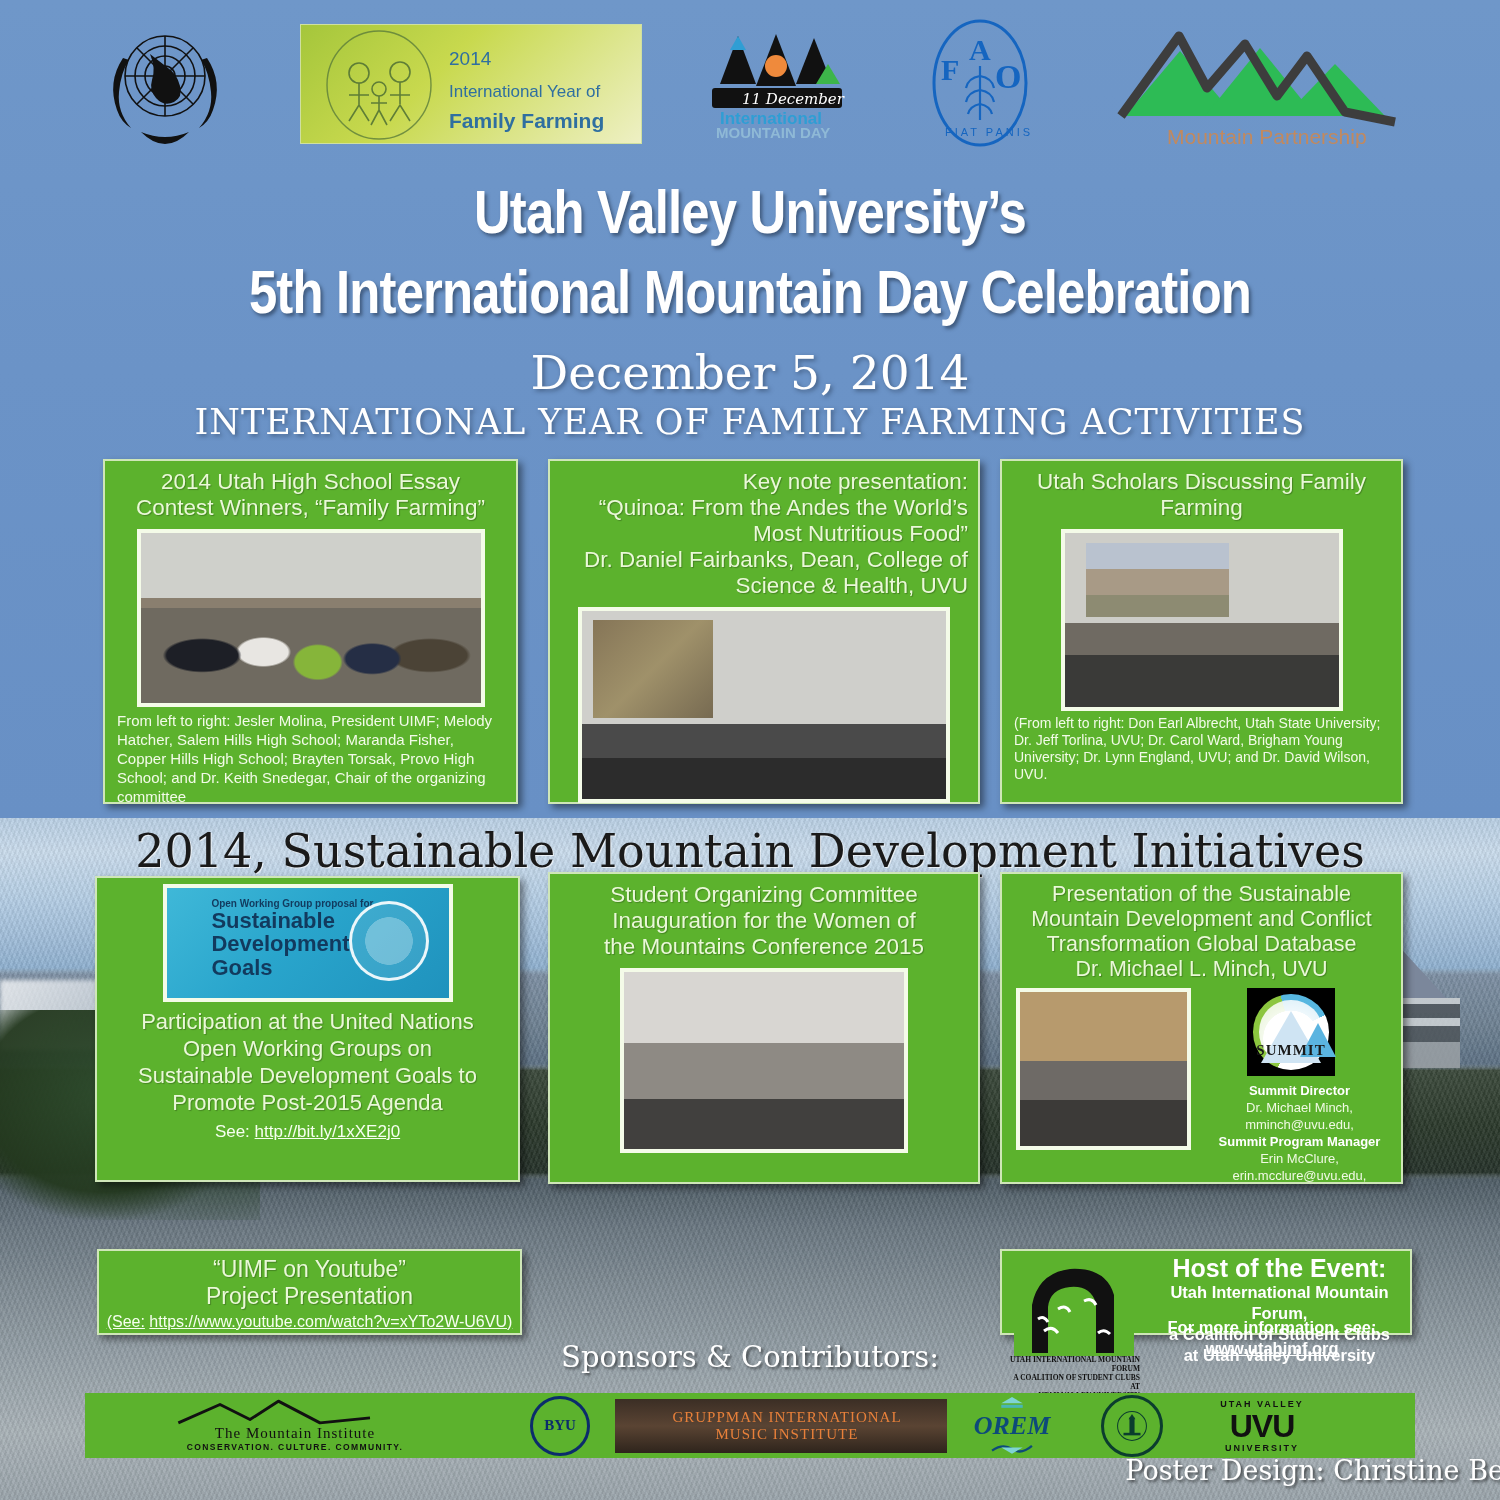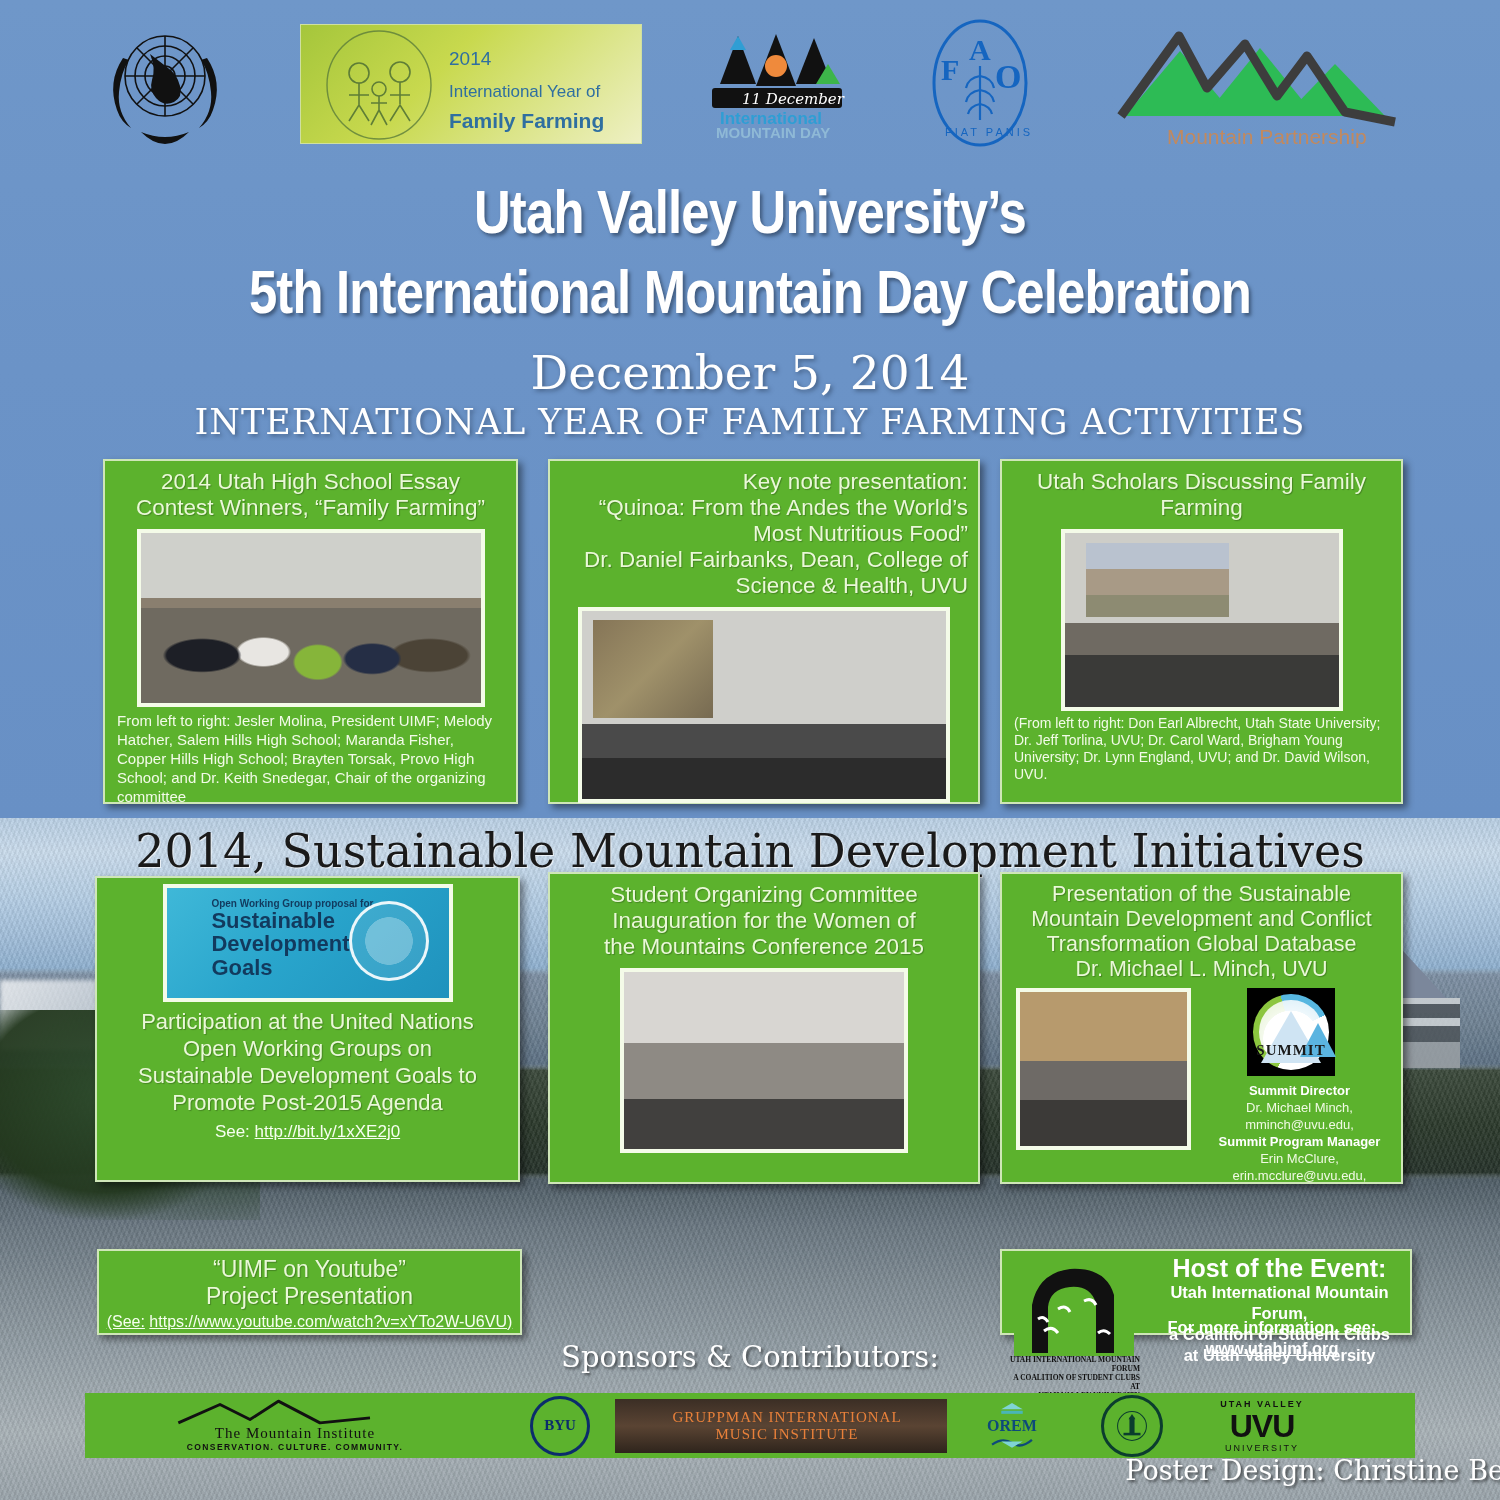--- a/index.html
+++ b/index.html
@@ -215,28 +215,28 @@
   .tmi-sub{font-family:"Liberation Sans",sans-serif;font-size:8.5px;letter-spacing:1.4px;color:#111;font-weight:bold;}
   .byu{width:110px;}
   .byu-seal{width:54px;height:54px;border-radius:50%;border:3px solid #0b2c6b;
     background:#5cb22d;display:flex;align-items:center;justify-content:center;
     font-weight:bold;color:#0b2c6b;font-size:15px;font-family:"Liberation Serif",serif;}
   .gruppman{width:320px;height:54px;background:linear-gradient(180deg,#3b2e25,#5a4433 50%,#2e241c);
     display:flex;flex-direction:column;align-items:center;justify-content:center;padding-left:12px;}
   .gr-l1{font-family:"Liberation Serif",serif;font-size:15px;color:#e8803a;letter-spacing:1px;}
   .gr-l2{font-family:"Liberation Serif",serif;font-size:15px;color:#e8803a;letter-spacing:1px;}
   .orem{width:130px;flex-direction:column;}
-  .orem-word{font-family:"Liberation Serif",serif;font-weight:bold;font-size:16px;color:#0d4a7a;}
+  .orem-word{font-family:"Liberation Serif",serif;font-style:italic;font-weight:bold;font-size:26px;color:#0d4a7a;}
   .usu{width:110px;}
   .usu-seal{width:56px;height:56px;border-radius:50%;border:3px solid #0b3d2e;
     background:#5cb22d;display:flex;align-items:center;justify-content:center;}
   .uvu{width:150px;flex-direction:column;}
   .uvu-top{font-size:9px;font-weight:bold;letter-spacing:2px;color:#111;}
   .uvu-mark{font-family:"Liberation Sans",sans-serif;font-weight:bold;font-size:32px;color:#111;letter-spacing:-1px;line-height:34px;}
-  .uvu-bot{font-size:9px;font-weight:normal;letter-spacing:2px;color:#111;}
+  .uvu-bot{font-size:9px;font-weight:bold;letter-spacing:2px;color:#111;}
 
   .designer{
     position:absolute;left:0;top:1455px;width:1500px;text-align:right;
     font-family:"DejaVu Serif","Liberation Serif",serif;font-size:27px;color:#fff;
     text-shadow:2px 2px 3px rgba(0,0,0,.6);
     margin-left:46px;
   }
 </style>
 </head>
 <body>

